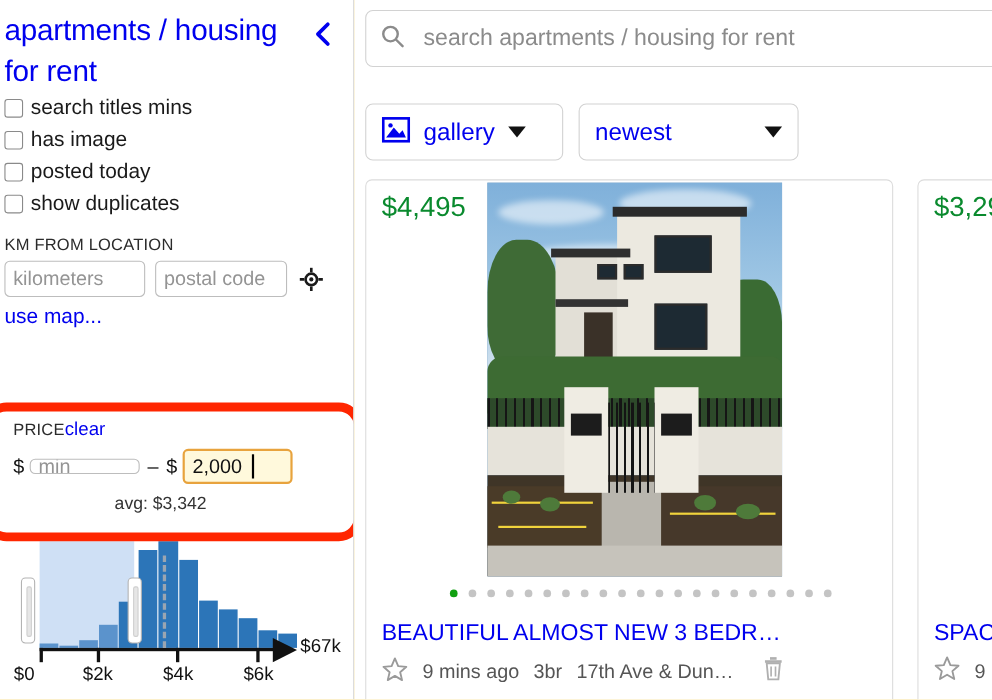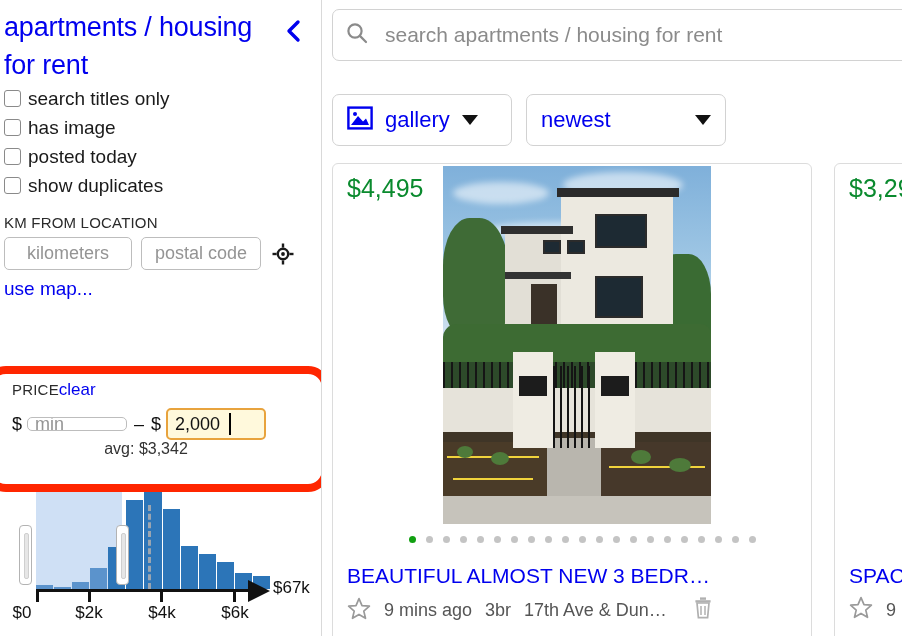--- a/index.html
+++ b/index.html
@@ -72,21 +72,20 @@
   .txt-input {
     height: 33px;
     border: 1px solid #bdbdbd;
     border-radius: 5px;
     background: #fff;
     font-size: 18px;
     color: #111;
     padding: 0 7px;
     font-family: "Liberation Sans", sans-serif;
     outline: none;
-    text-align: center;
   }
   .txt-input::placeholder { color: #949494; opacity: 1; }
   #km-input { width: 128px; }
   #postal-input { width: 120px; }
   #geo-btn {
     width: 26px; height: 26px;
     display: flex; align-items: center; justify-content: center;
     cursor: pointer; flex: 0 0 auto;
   }
   #use-map {
@@ -142,21 +141,21 @@
     font-size: 18px; padding: 0 7px; color: #111; font-weight: 500;
     font-family: "Liberation Sans", sans-serif; outline: none;
   }
   #caret {
     position: absolute;
     left: 63px; top: 5px;
     width: 2px; height: 22px;
     background: #000;
   }
   #price-avg {
-    margin-top: 0;
+    margin-top: 10px;
     font-size: 16px; color: #333;
     text-align: center;
     padding-right: 30px;
   }
 
   
   #hist {
     position: absolute;
     left: 0; top: 492px;
     width: 322px; height: 144px;
@@ -396,21 +395,21 @@
       <div id="collapse-btn">
         <svg width="16" height="24" viewBox="0 0 16 24" aria-hidden="true">
           <path d="M13 3 L4 12 L13 21" fill="none" stroke="#0000EE" stroke-width="3.4" stroke-linecap="round" stroke-linejoin="round"></path>
         </svg>
       </div>
     </div>
 
     <div id="checkbox-list">
       <div class="chk-row">
         <div class="chk-box"></div>
-        <div class="chk-label">search titles only</div>
+        <div class="chk-label">search titles mins</div>
       </div>
       <div class="chk-row">
         <div class="chk-box"></div>
         <div class="chk-label">has image</div>
       </div>
       <div class="chk-row">
         <div class="chk-box"></div>
         <div class="chk-label">posted today</div>
       </div>
       <div class="chk-row">

